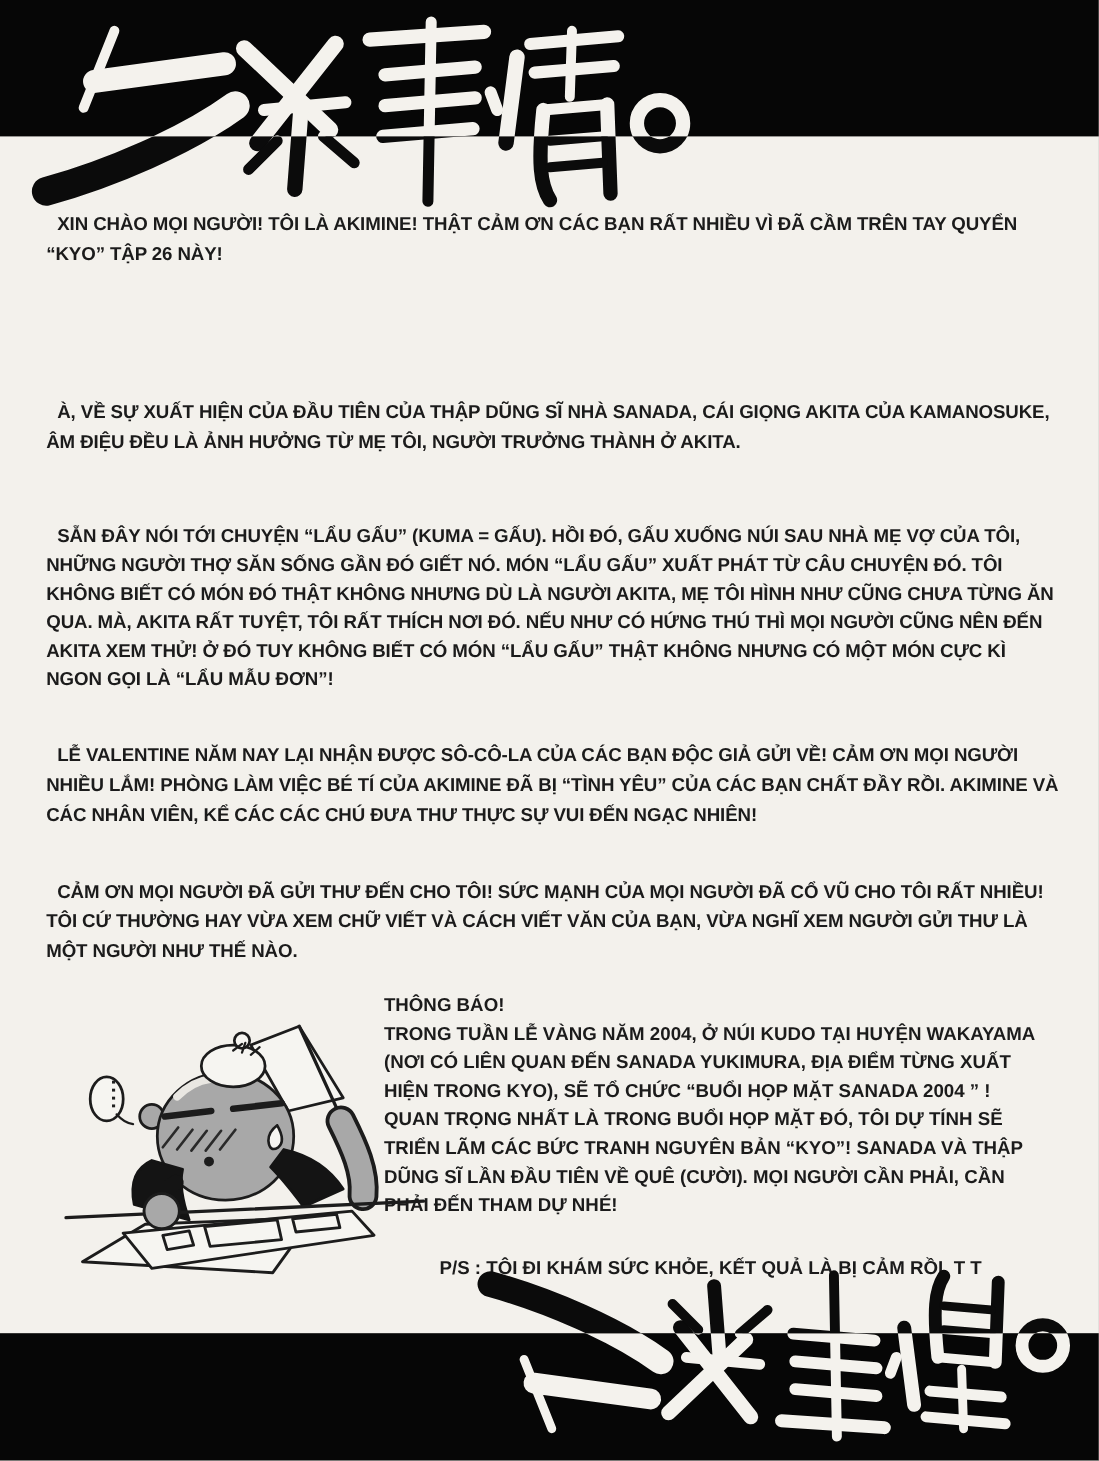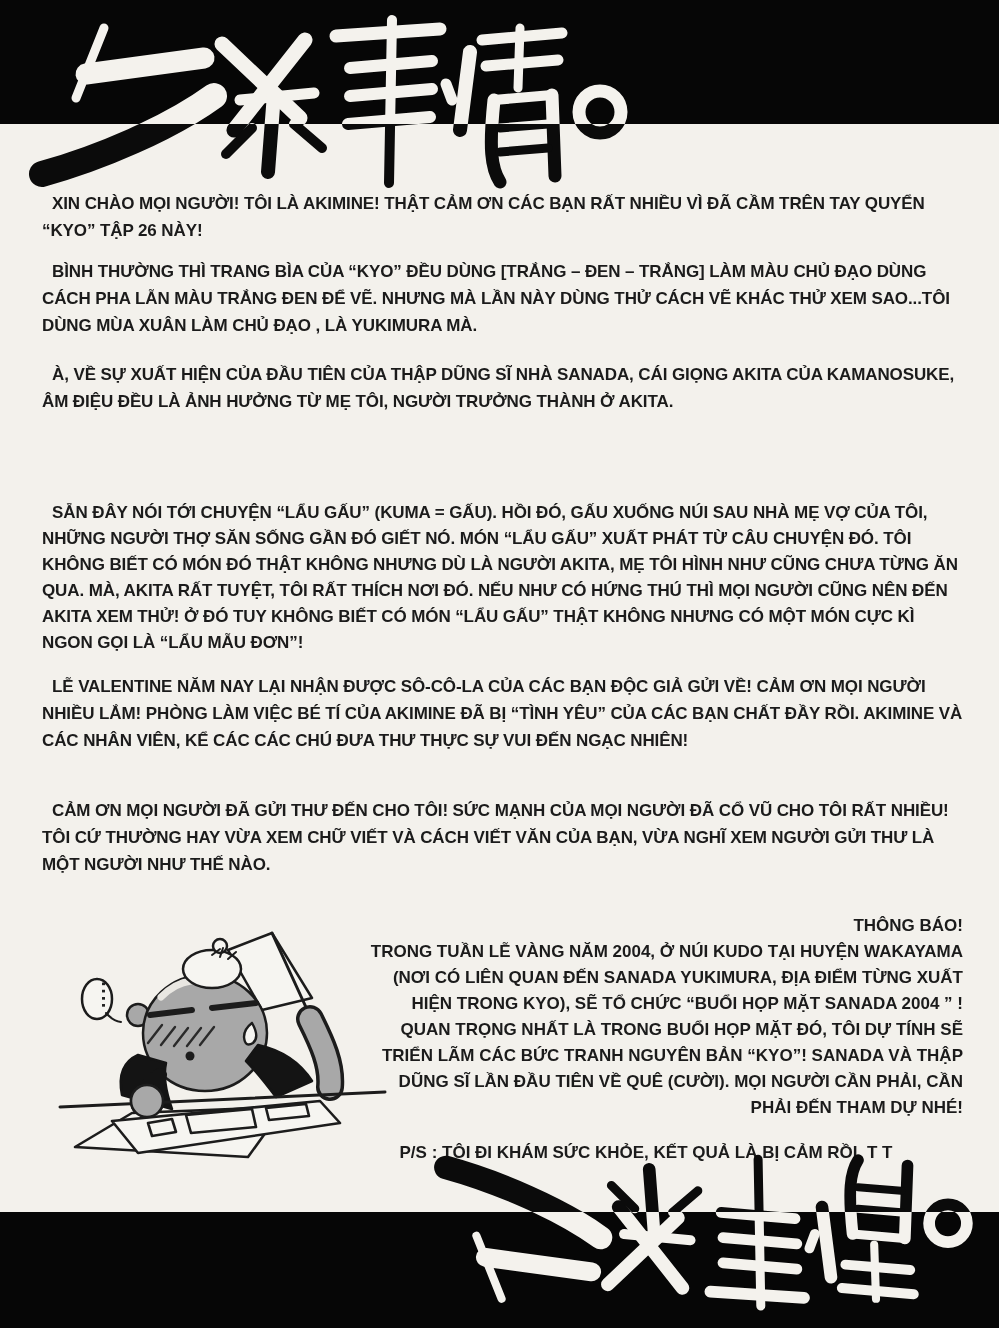--- a/index.html
+++ b/index.html
@@ -25,36 +25,36 @@
   .body-par{
     position:absolute;left:42px;width:922px;
     font-size:17px;line-height:27px;
     letter-spacing:-0.1px;
     text-indent:10px;
     margin:0;
   }
   .p1{top:190px;}
   .p2{top:258px;}
   .p3{top:338px;margin-top:23px;}
-  .p4{top:500px;line-height:26px;}
+  .p4{top:475px;line-height:26px;}
   .p5{top:673px;}
   .p6{top:797px;}
   .small-note{
     position:absolute;top:424px;left:58px;width:884px;
     font-size:14px;line-height:23px;
     font-style:italic;
     text-align:center;
     color:#2a2a2a;
     margin:0;
   }
   .announcement{
     position:absolute;top:897px;left:345px;width:602px;
-    text-align:right;
+    text-align:left;
     font-size:17px;line-height:26px;
-    margin:16px;
+    margin:4px;
   }
   .announcement .ann-title{display:block;}
   .ps-line{
     position:absolute;top:1140px;left:345px;width:602px;
     text-align:center;
     font-size:17px;line-height:26px;
     margin:0;
   }
   .mascot-svg{position:absolute;left:20px;top:915px;}
 </style>
@@ -109,21 +109,20 @@
       <clipPath id="clipAboveBot">
           <rect x="0" y="0" width="999" height="72"></rect>
         </clipPath>
     </defs>
     <rect x="0" y="0" width="999" height="124" fill="#060606"></rect>
     <use href="#calli" clip-path="url(#clipBandTop)" stroke="#f4f2ed"></use>
     <use href="#calli" clip-path="url(#clipBelowTop)" stroke="#0b0b0b"></use>
   </svg>
 
   <p class="body-par p1">XIN CHÀO MỌI NGƯỜI! TÔI LÀ AKIMINE! THẬT CẢM ƠN CÁC BẠN RẤT NHIỀU VÌ ĐÃ CẦM TRÊN TAY QUYỂN “KYO” TẬP 26 NÀY!</p>
-  <p class="body-par p2">BÌNH THƯỜNG THÌ TRANG BÌA CỦA “KYO” ĐỀU DÙNG [TRẮNG – ĐEN – TRẮNG] LÀM MÀU CHỦ ĐẠO DÙNG CÁCH PHA LẪN MÀU TRẮNG ĐEN ĐỂ VẼ. NHƯNG MÀ LẦN NÀY DÙNG THỬ CÁCH VẼ KHÁC THỬ XEM SAO...TÔI DÙNG MÙA XUÂN LÀM CHỦ ĐẠO , LÀ YUKIMURA MÀ.</p>
   <p class="body-par p3">À, VỀ SỰ XUẤT HIỆN CỦA ĐẦU TIÊN CỦA THẬP DŨNG SĨ NHÀ SANADA, CÁI GIỌNG AKITA CỦA KAMANOSUKE, ÂM ĐIỆU ĐỀU LÀ ẢNH HƯỞNG TỪ MẸ TÔI, NGƯỜI TRƯỞNG THÀNH Ở AKITA.</p>
   <p class="body-par p4">SẴN ĐÂY NÓI TỚI CHUYỆN “LẨU GẤU” (KUMA = GẤU). HỒI ĐÓ, GẤU XUỐNG NÚI SAU NHÀ MẸ VỢ CỦA TÔI, NHỮNG NGƯỜI THỢ SĂN SỐNG GẦN ĐÓ GIẾT NÓ. MÓN “LẨU GẤU” XUẤT PHÁT TỪ CÂU CHUYỆN ĐÓ. TÔI KHÔNG BIẾT CÓ MÓN ĐÓ THẬT KHÔNG NHƯNG DÙ LÀ NGƯỜI AKITA, MẸ TÔI HÌNH NHƯ CŨNG CHƯA TỪNG ĂN QUA. MÀ, AKITA RẤT TUYỆT, TÔI RẤT THÍCH NƠI ĐÓ. NẾU NHƯ CÓ HỨNG THÚ THÌ MỌI NGƯỜI CŨNG NÊN ĐẾN AKITA XEM THỬ! Ở ĐÓ TUY KHÔNG BIẾT CÓ MÓN “LẨU GẤU” THẬT KHÔNG NHƯNG CÓ MỘT MÓN CỰC KÌ NGON GỌI LÀ “LẨU MẪU ĐƠN”!</p>
   <p class="body-par p5">LỄ VALENTINE NĂM NAY LẠI NHẬN ĐƯỢC SÔ-CÔ-LA CỦA CÁC BẠN ĐỘC GIẢ GỬI VỀ! CẢM ƠN MỌI NGƯỜI NHIỀU LẮM! PHÒNG LÀM VIỆC BÉ TÍ CỦA AKIMINE ĐÃ BỊ “TÌNH YÊU” CỦA CÁC BẠN CHẤT ĐẦY RỒI. AKIMINE VÀ CÁC NHÂN VIÊN, KỂ CÁC CÁC CHÚ ĐƯA THƯ THỰC SỰ VUI ĐẾN NGẠC NHIÊN!</p>
   <p class="body-par p6">CẢM ƠN MỌI NGƯỜI ĐÃ GỬI THƯ ĐẾN CHO TÔI! SỨC MẠNH CỦA MỌI NGƯỜI ĐÃ CỔ VŨ CHO TÔI RẤT NHIỀU! TÔI CỨ THƯỜNG HAY VỪA XEM CHỮ VIẾT VÀ CÁCH VIẾT VĂN CỦA BẠN, VỪA NGHĨ XEM NGƯỜI GỬI THƯ LÀ MỘT NGƯỜI NHƯ THẾ NÀO.</p>
 
   <div class="announcement">
     <span class="ann-title">THÔNG BÁO!</span>
     <span class="ann-body">TRONG TUẦN LỄ VÀNG NĂM 2004, Ở NÚI KUDO TẠI HUYỆN WAKAYAMA (NƠI CÓ LIÊN QUAN ĐẾN SANADA YUKIMURA, ĐỊA ĐIỂM TỪNG XUẤT HIỆN TRONG KYO), SẼ TỔ CHỨC “BUỔI HỌP MẶT SANADA 2004 ” ! QUAN TRỌNG NHẤT LÀ TRONG BUỔI HỌP MẶT ĐÓ, TÔI DỰ TÍNH SẼ TRIỂN LÃM CÁC BỨC TRANH NGUYÊN BẢN “KYO”! SANADA VÀ THẬP DŨNG SĨ LẦN ĐẦU TIÊN VỀ QUÊ (CƯỜI). MỌI NGƯỜI CẦN PHẢI, CẦN PHẢI ĐẾN THAM DỰ NHÉ!</span>
   </div>
   <p class="ps-line">P/S : TÔI ĐI KHÁM SỨC KHỎE, KẾT QUẢ LÀ BỊ CẢM RỒI. T T</p>

